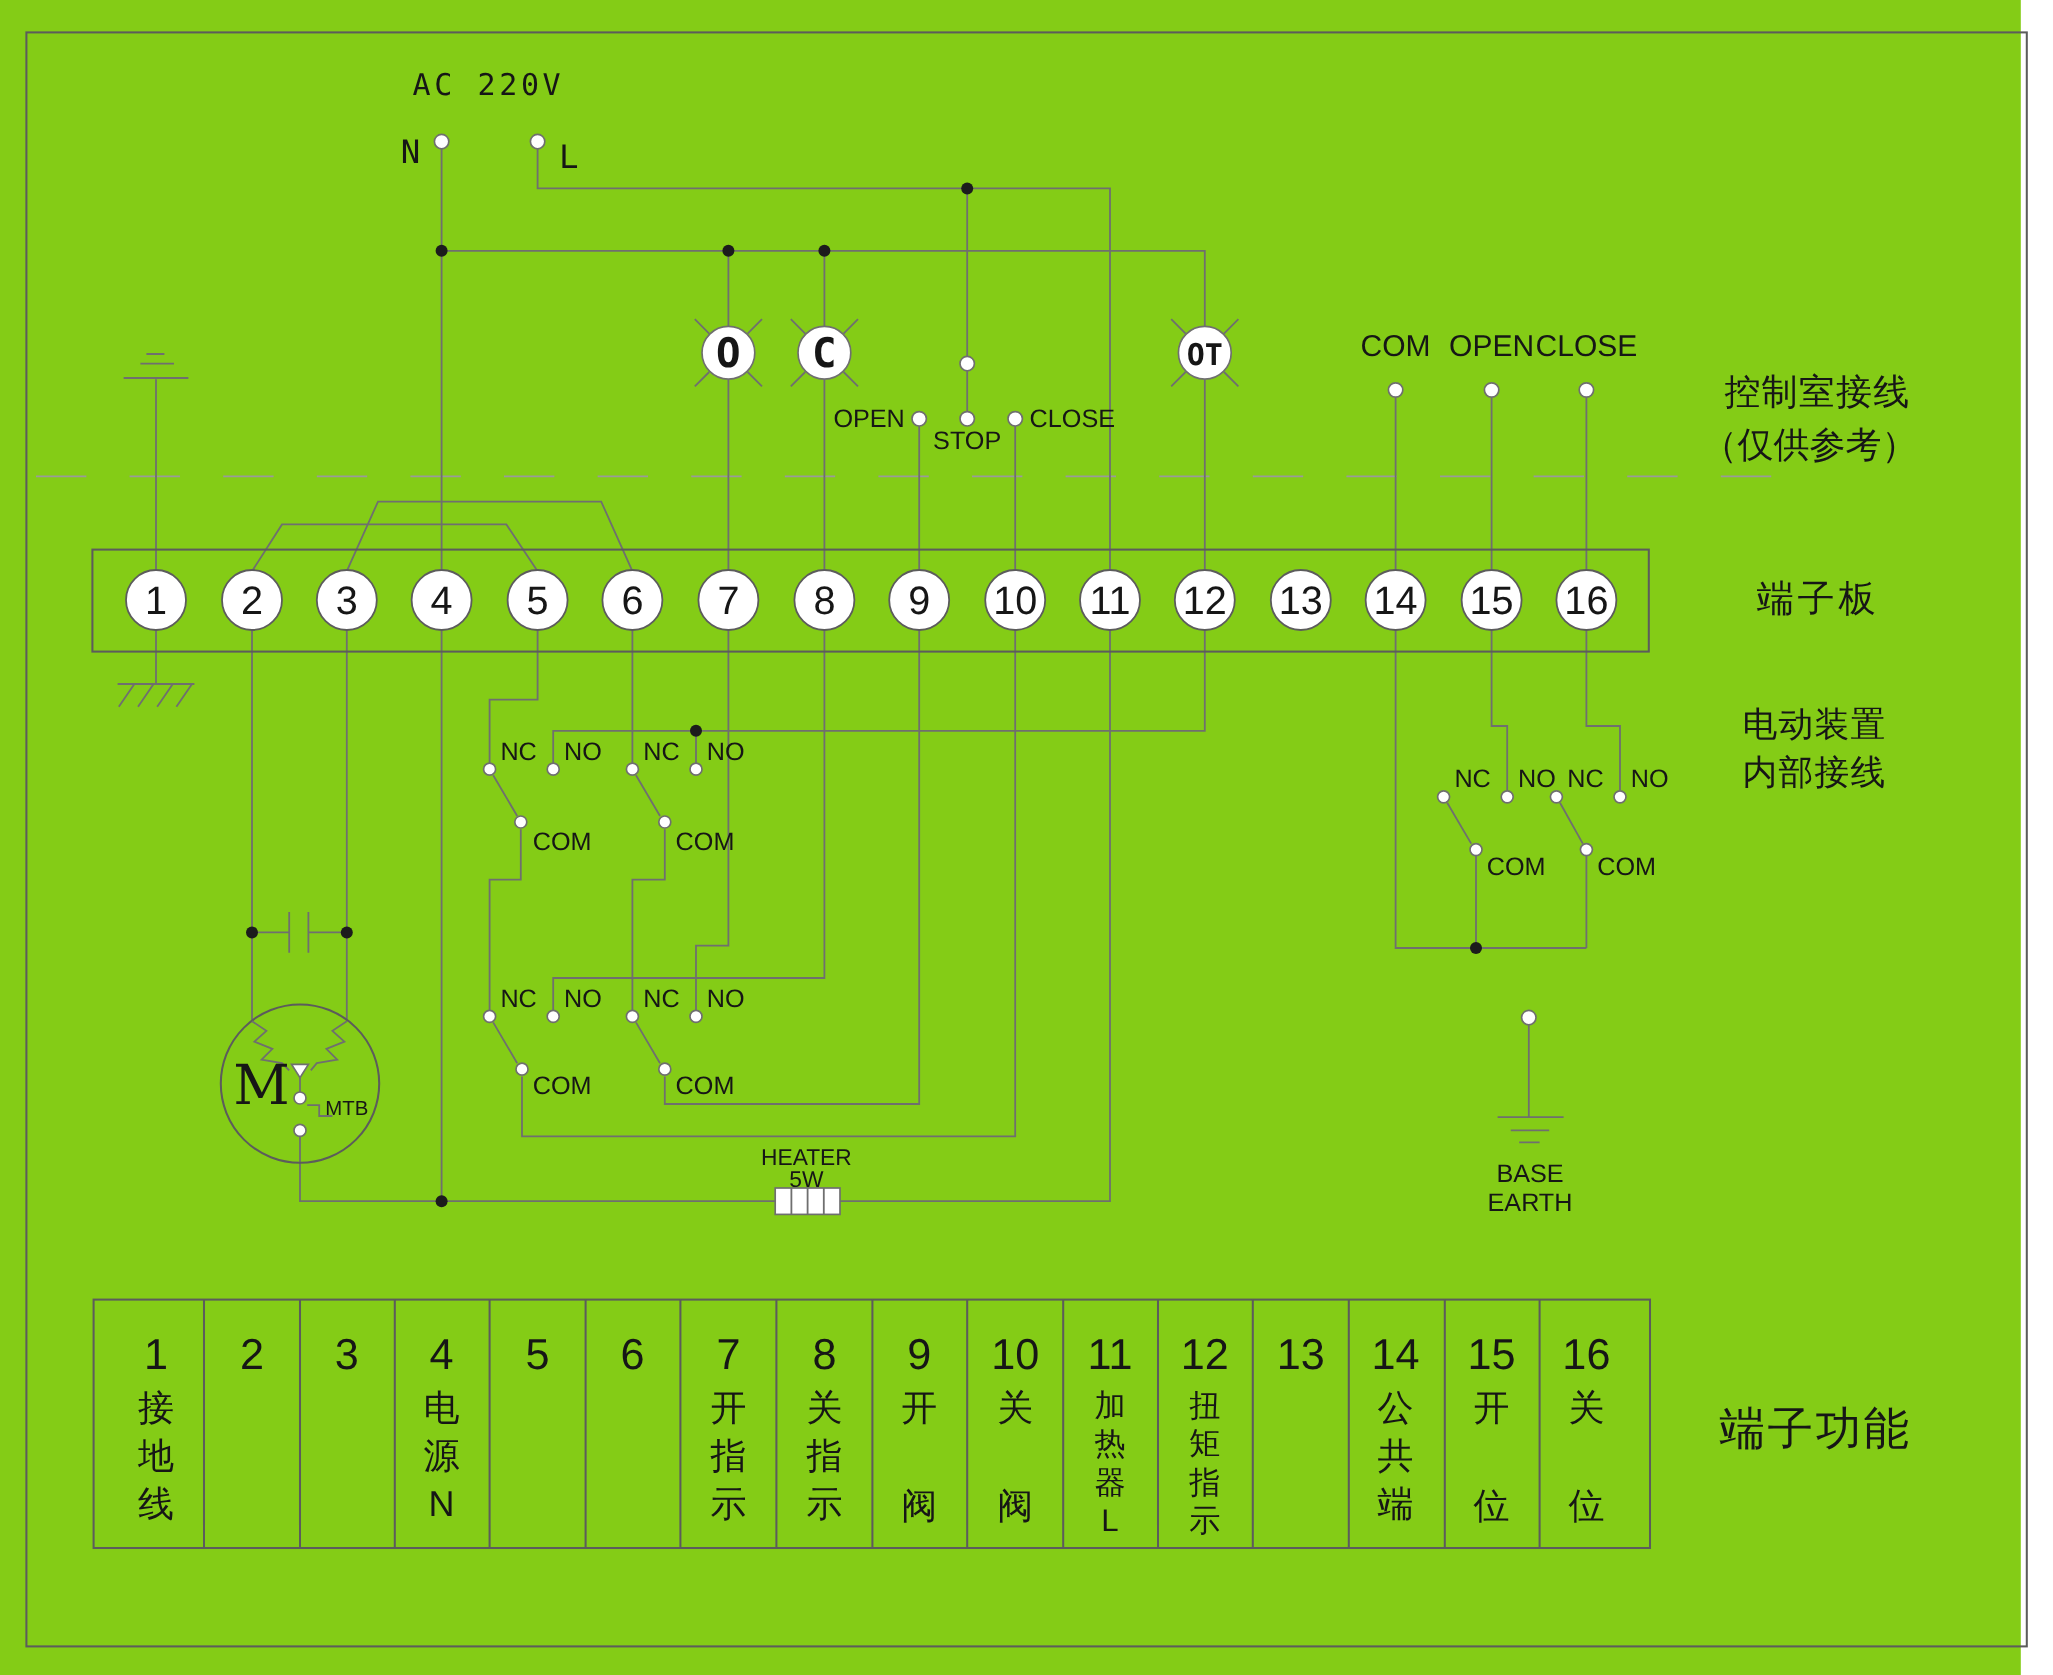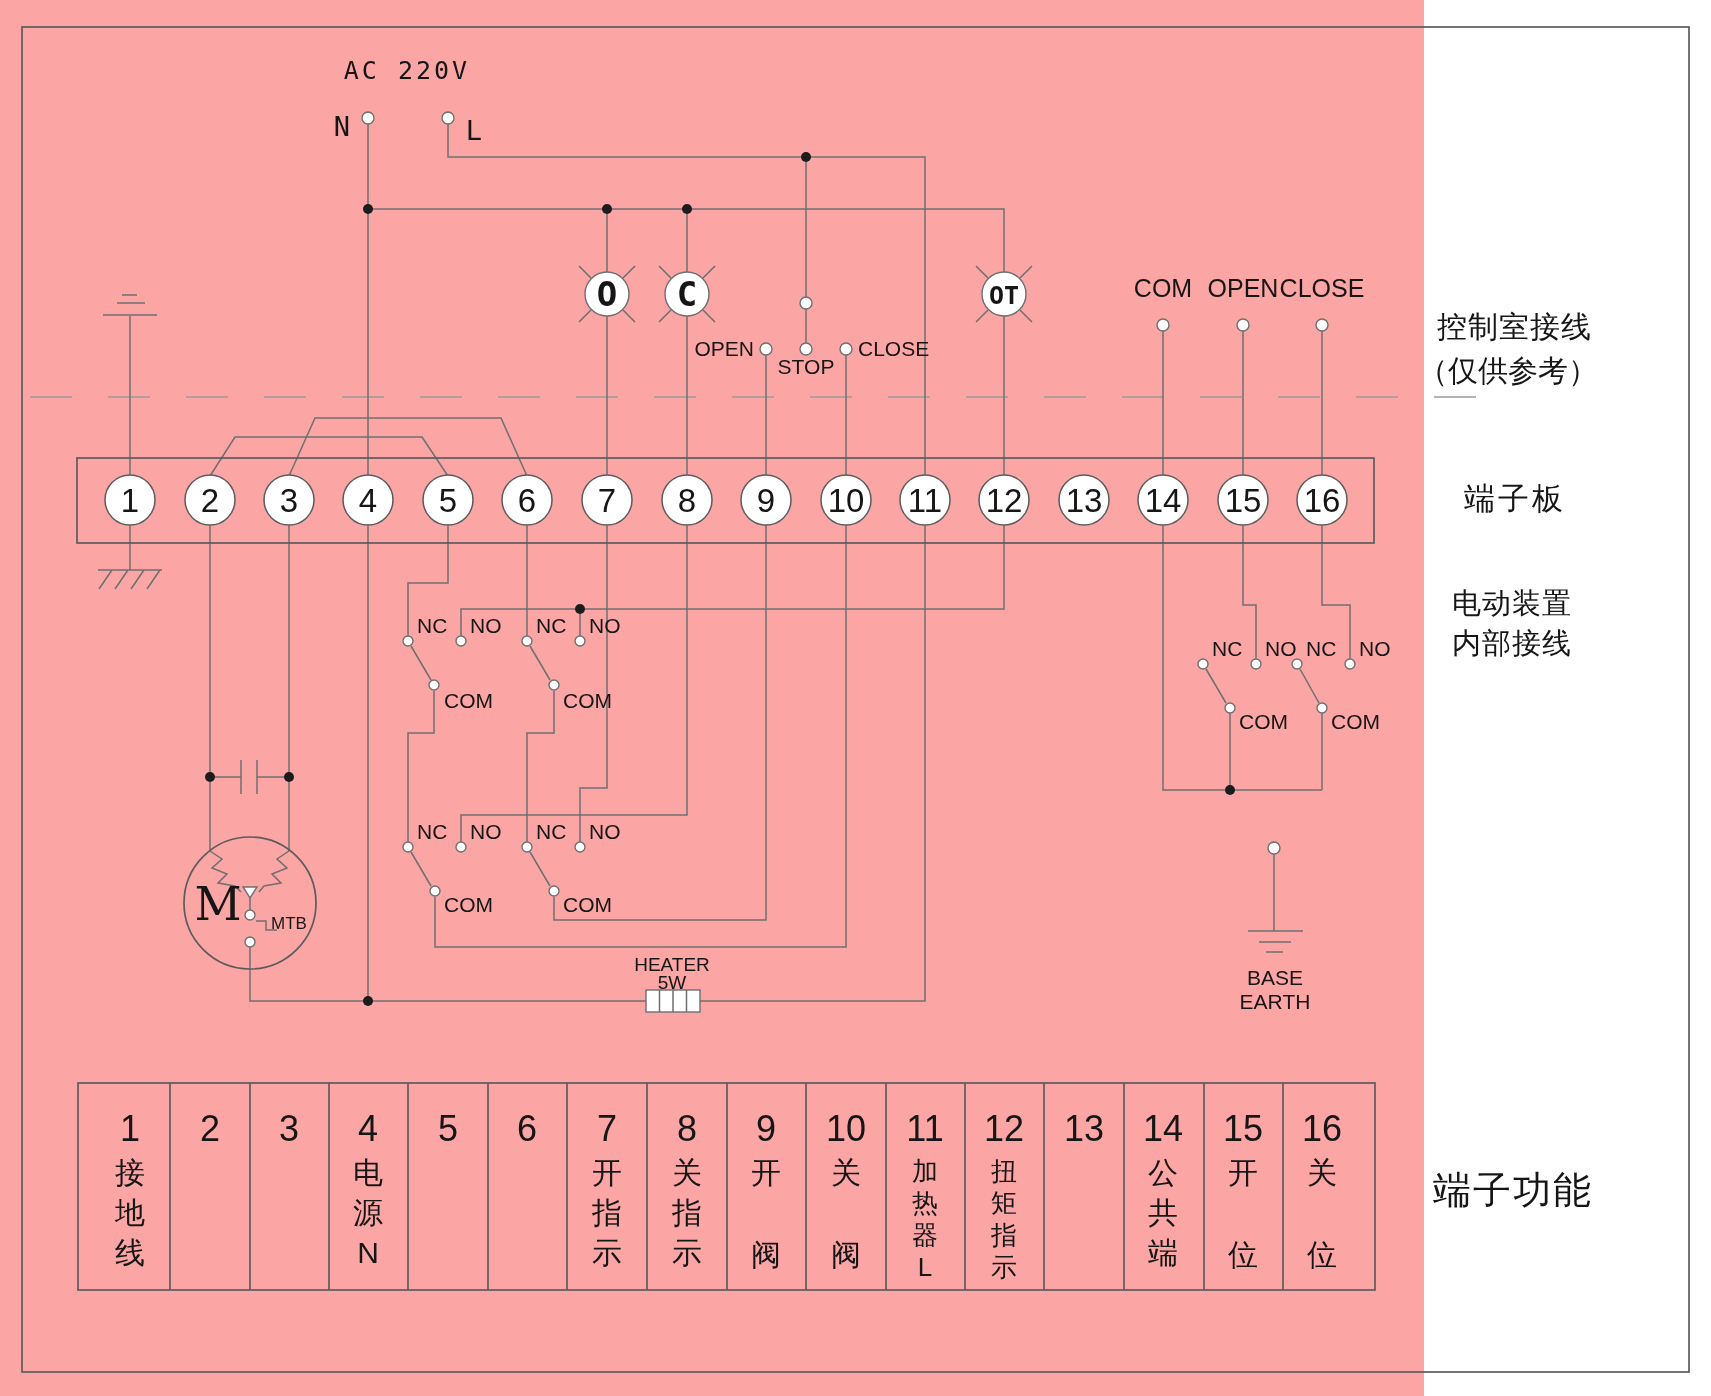--- a/index.html
+++ b/index.html
@@ -1,16 +1,16 @@
 <!DOCTYPE html>
 <html><head>
 <meta charset="utf-8">
 <style>
   html,body{margin:0;padding:0;background:#ffffff;}
-  .stage{position:relative;width:1424px;height:1396px;background:#fca5a5;font-family:"Liberation Sans",sans-serif;}
+  .stage{position:relative;width:1684px;height:1396px;background:#84cc16;font-family:"Liberation Sans",sans-serif;}
   svg{position:absolute;left:0;top:0;}
   .w{stroke:#6f6f6f;stroke-width:1.5;fill:none;}
   .bx{stroke:#5c5c5c;stroke-width:1.7;fill:none;}
   .dash{stroke:#9a9a9a;stroke-width:1.5;fill:none;stroke-dasharray:42 36;}
   .sc{stroke:#6f6f6f;stroke-width:1.4;fill:#ffffff;}
   .tc{stroke:#5c5c5c;stroke-width:1.5;fill:#ffffff;}
   .dot{fill:#1c1c1c;stroke:none;}
   text{fill:#161616;}
   .cad{font-family:"DejaVu Sans Mono",monospace;}
   .sans{font-family:"Liberation Sans",sans-serif;}

